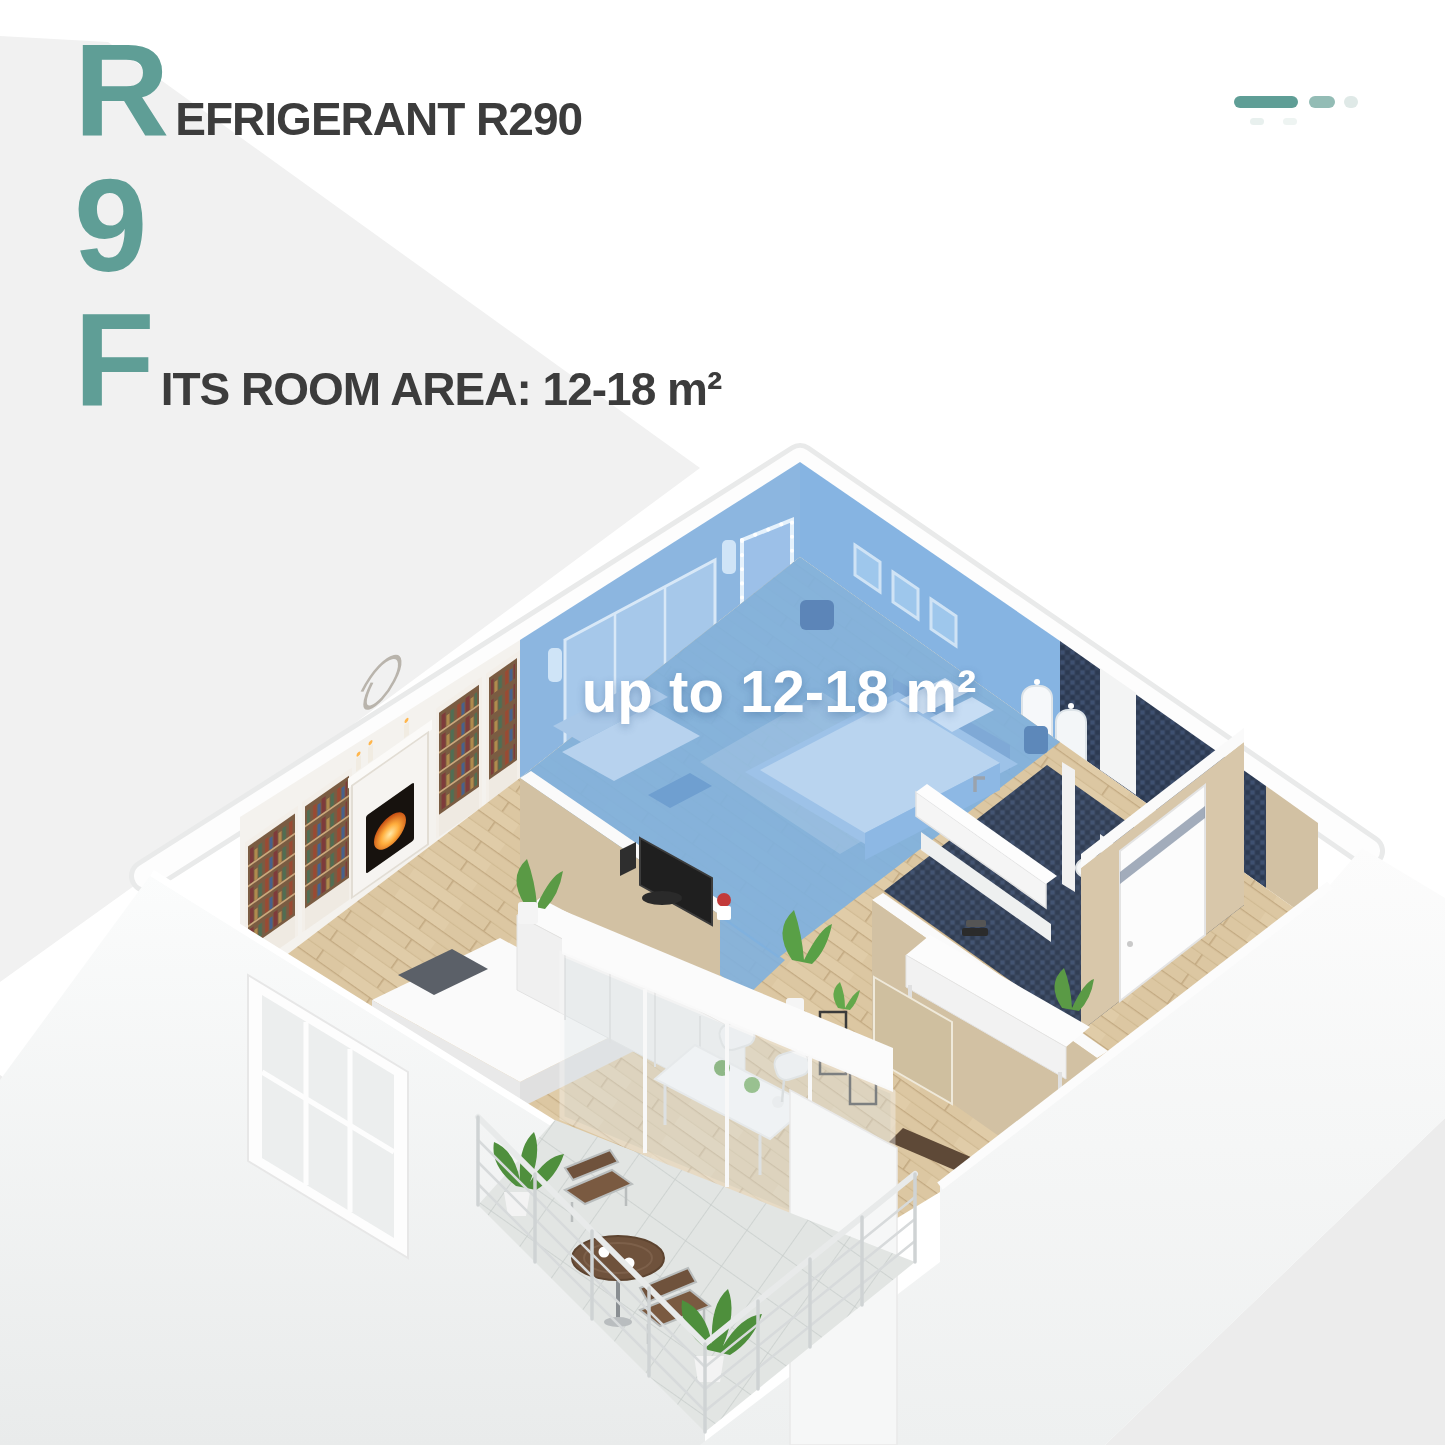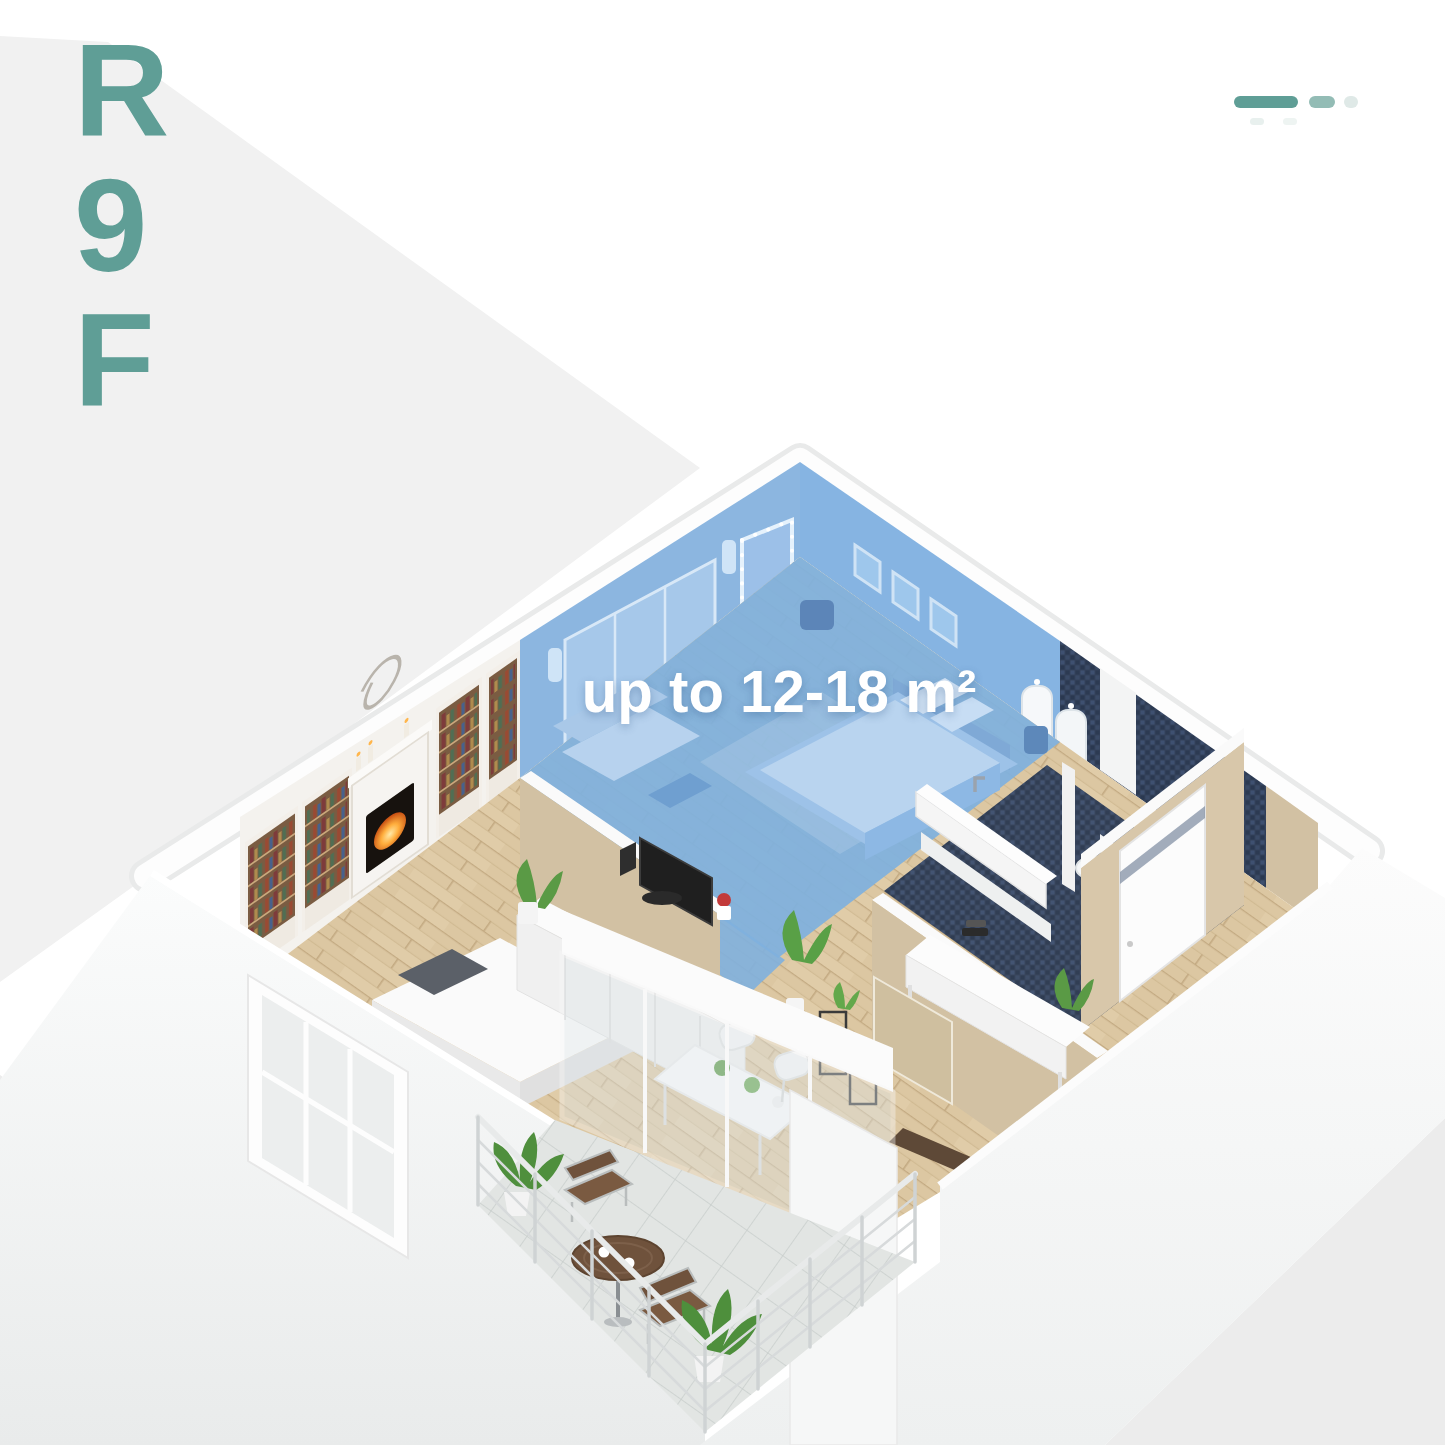--- a/index.html
+++ b/index.html
@@ -375,24 +375,26 @@
           <line x1="915" y1="1262" x2="915" y2="1174"></line>
         </g>
       </g>
     </g>
   </g>
 </svg>
 
 <div class="hdr">
   <div class="feat f0">
     <span class="big">R</span>
+        <span class="rest">EFRIGERANT R290</span>
   </div>
   <div class="feat f1">
     <span class="big">9</span>
   </div>
   <div class="feat f2">
     <span class="big">F</span>
+        <span class="rest">ITS ROOM AREA: 12-18 m²</span>
   </div>
 </div>
 
 <div class="arealabel">up to 12-18 m²</div>
 
 </div>
 
 </body></html>

